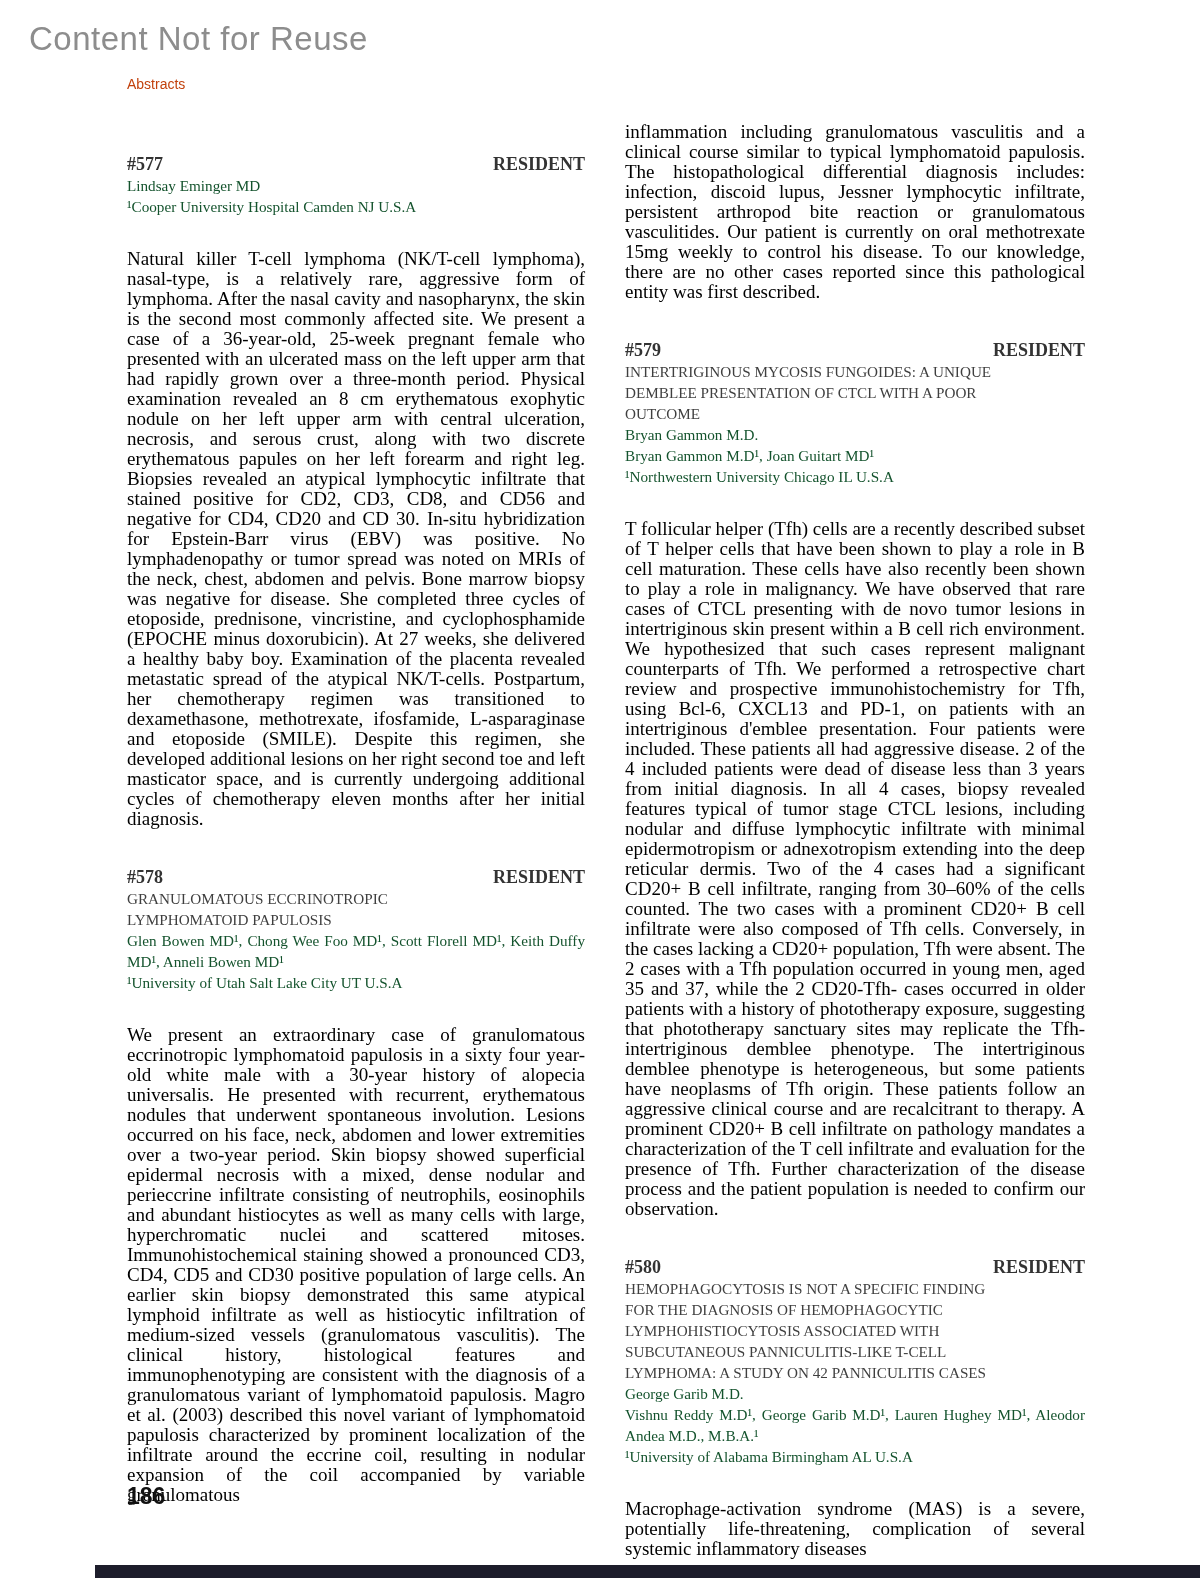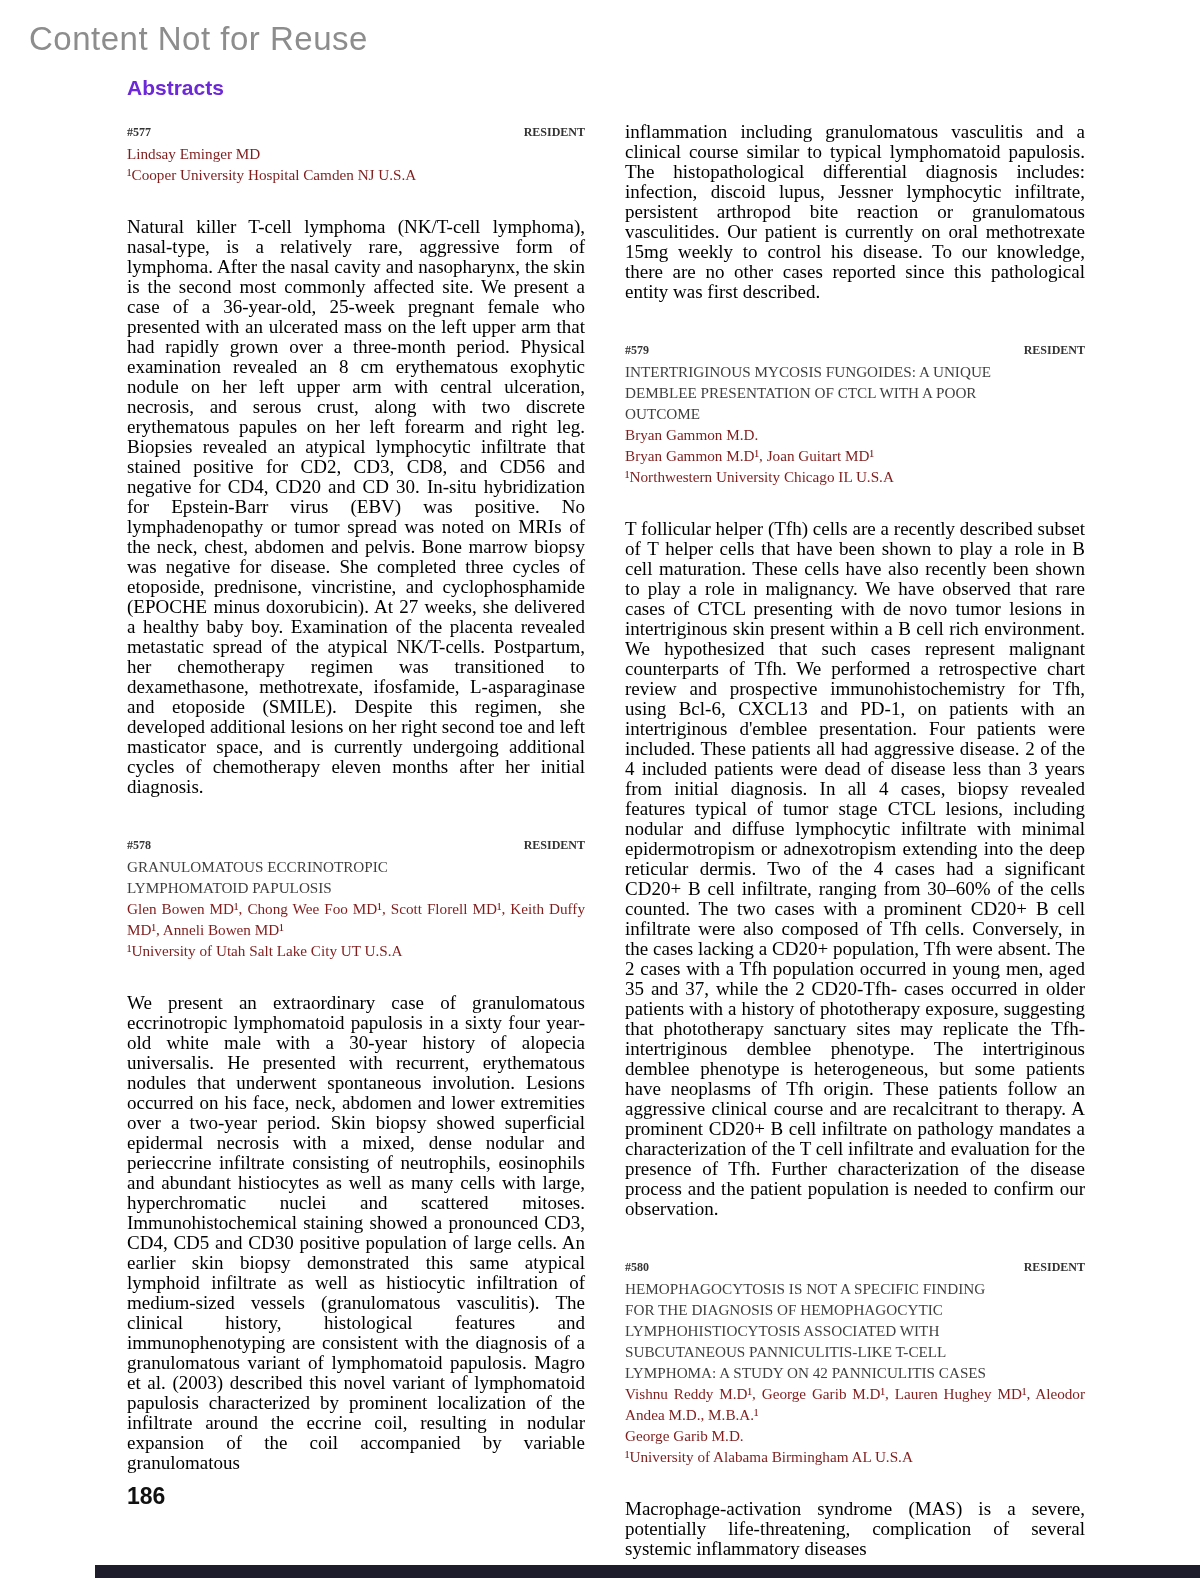--- a/index.html
+++ b/index.html
@@ -19,50 +19,51 @@
     font-size: 33px;
     font-weight: 400;
     color: #8d8d8d;
     letter-spacing: 0.5px;
   }
   .section-title {
     position: absolute;
     left: 127px;
     top: 76px;
     font-family: "Liberation Sans", sans-serif;
-    font-size: 21px;
-    font-weight: 700;
-    color: #6d28d9;
+    font-size: 14px;
+    font-weight: 400;
+    color: #c2410c;
   }
   .col {
     position: absolute;
     top: 122px;
     color: #474747;
   }
   .col-left  { left: 127px; width: 458px; }
   .col-right { left: 625px; width: 460px; }
 
   .abs-head {
     display: flex;
     justify-content: space-between;
-    font-size: 12px;
+    font-size: 18px;
     line-height: 21px;
     font-weight: 700;
     color: #333333;
+    margin-top: 32px;
   }
   .abs-title {
     font-size: 15.2px;
     line-height: 21px;
     color: #3f3f3f;
     white-space: pre-line;
   }
   .abs-meta {
     font-size: 15.2px;
     line-height: 21px;
-    color: #7f1d1d;
+    color: #14532d;
     text-align: justify;
   }
   .abs-body {
     font-size: 19px;
     line-height: 20px;
     color: #000000;
     text-align: justify;
     margin-top: 32px;
   }
   .next-abs { margin-top: 38px; }
@@ -140,22 +141,22 @@
     <section class="next-abs">
       <div class="abs-head">
         <span>#580</span>
         <span>RESIDENT</span>
       </div>
       <div class="abs-title">HEMOPHAGOCYTOSIS IS NOT A SPECIFIC FINDING
 FOR THE DIAGNOSIS OF HEMOPHAGOCYTIC
 LYMPHOHISTIOCYTOSIS ASSOCIATED WITH
 SUBCUTANEOUS PANNICULITIS-LIKE T-CELL
 LYMPHOMA: A STUDY ON 42 PANNICULITIS CASES</div>
+      <div class="abs-meta">George Garib M.D.</div>
       <div class="abs-meta">Vishnu Reddy M.D¹, George Garib M.D¹, Lauren Hughey MD¹, Aleodor Andea M.D., M.B.A.¹</div>
-      <div class="abs-meta">George Garib M.D.</div>
       <div class="abs-meta">¹University of Alabama Birmingham AL U.S.A</div>
       <div class="abs-body">Macrophage-activation syndrome (MAS) is a severe, potentially life-threatening, complication of several systemic inflammatory diseases</div>
     </section>
 
   </div>
 
   <div class="page-number">186</div>
   <div class="footer-bar"></div>
 
 </div>

